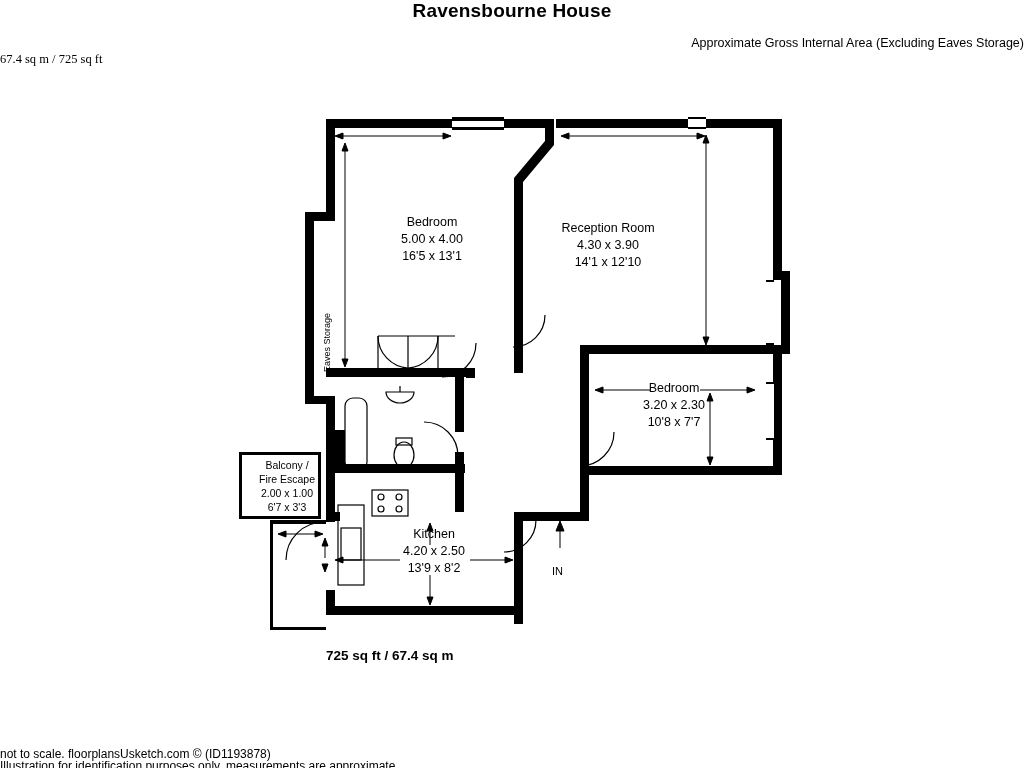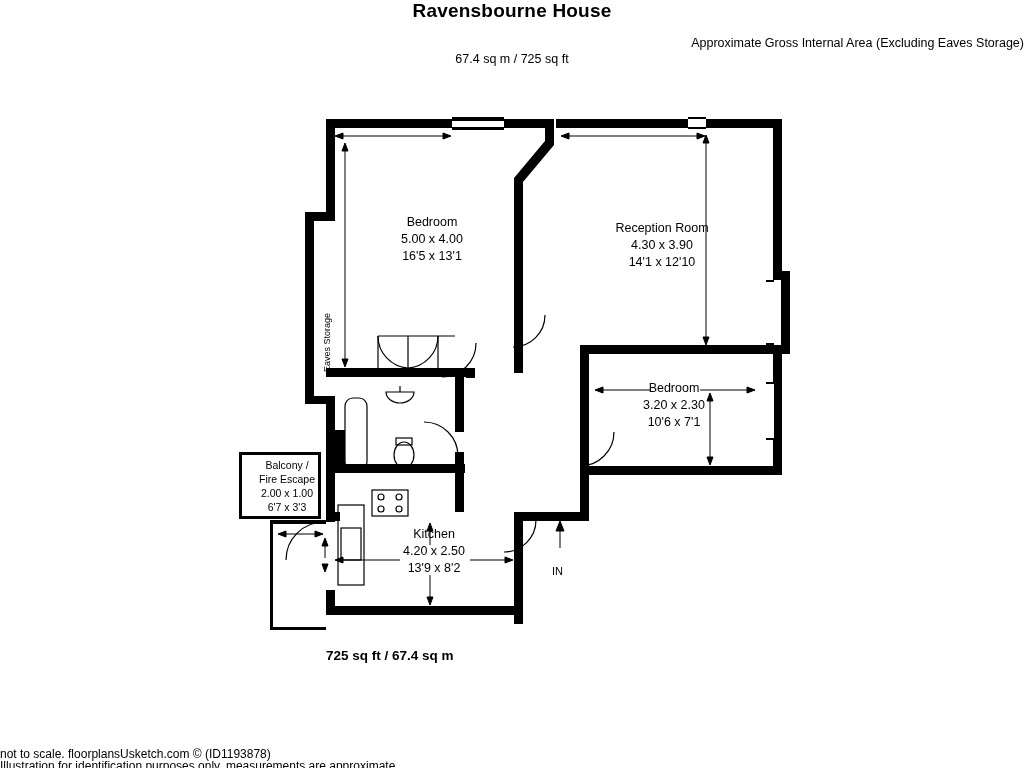--- a/index.html
+++ b/index.html
@@ -37,22 +37,22 @@
     top: 36px;
     width: 1024px;
     text-align: right;
     font-size: 12.5px;
   }
   .subtitle2 {
     position: absolute;
     left: 0;
     top: 52px;
     width: 1024px;
-    text-align: center;
     font-size: 12.5px;
+    font-family: Liberation Serif, serif;
   }
   .footer1 {
     position: absolute;
     left: 0;
     top: 731px;
     width: 1024px;
     text-align: left;
     font-size: 12px;
     margin-top: 28px;
   }
@@ -253,30 +253,30 @@
     <polygon points="560,521 556,531 564,531"></polygon>
   </g>
 </svg>
 
 <div class="room-label" style="left:362px; top:214px; width:140px;">
   <div>Bedroom</div>
   <div>5.00 x 4.00</div>
   <div>16'5 x 13'1</div>
 </div>
 
-<div class="room-label" style="left:582px; top:220px; width:160px;">
+<div class="room-label" style="left:528px; top:220px; width:160px;">
   <div>Reception Room</div>
   <div>4.30 x 3.90</div>
   <div>14'1 x 12'10</div>
 </div>
 
 <div class="room-label" style="left:604px; top:380px; width:140px;">
   <div>Bedroom</div>
   <div>3.20 x 2.30</div>
-  <div>10'6 x 7'1</div>
+  <div>10'8 x 7'7</div>
 </div>
 
 <div class="room-label" style="left:364px; top:526px; width:140px;">
   <div>Kitchen</div>
   <div>4.20 x 2.50</div>
   <div>13'9 x 8'2</div>
 </div>
 
 <div class="small-label" style="left:240px; top:458px; width:80px;padding-left:7px;">
   <div>Balcony /</div>

